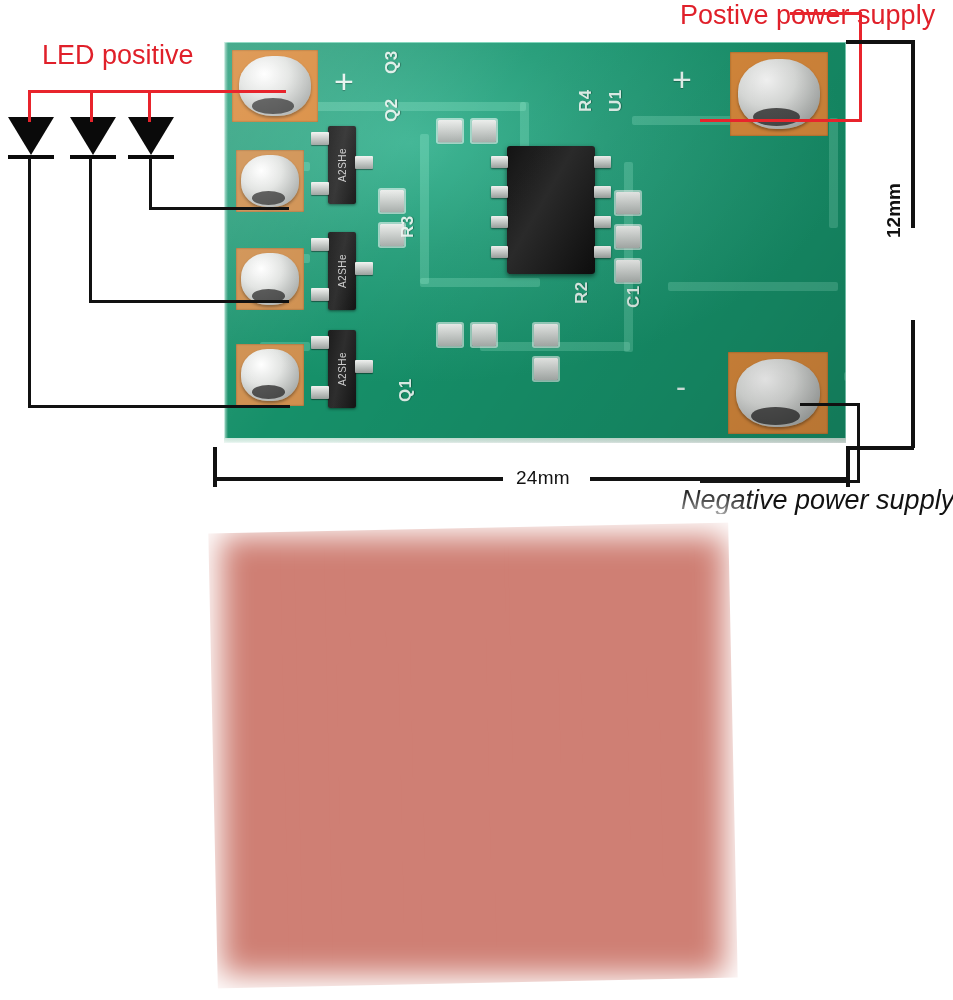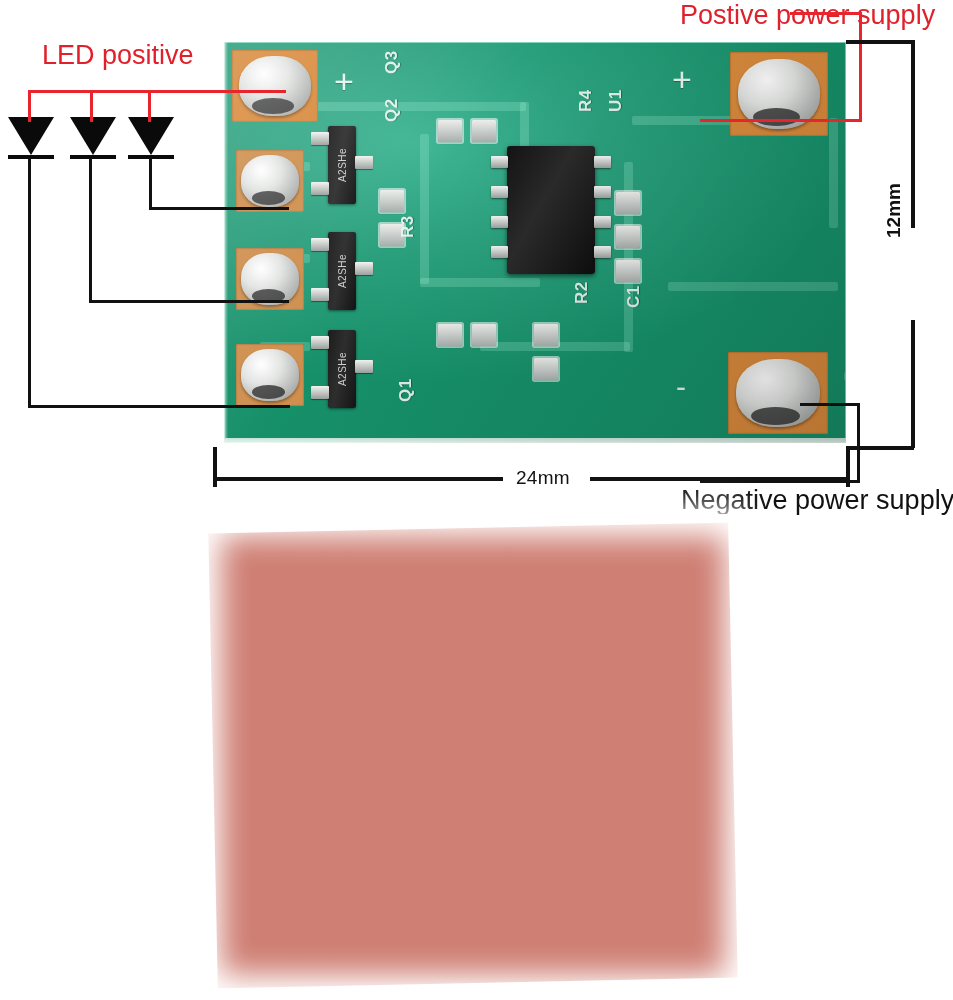--- a/index.html
+++ b/index.html
@@ -21,21 +21,21 @@
     white-space: nowrap;
     font-family: "Liberation Sans", sans-serif;
     line-height: 1;
   }
   .lbl-red  { color: #e0202a; }
   .lbl-blk  { color: #111111; }
 
   #label-led-positive        { left: 42px;  top: 42px;  font-size: 27px; }
   #label-positive-supply     { left: 680px; top: 2px;   font-size: 27px; }
   #label-led-negative        { left: 38px;  top: 432px; font-size: 27px; }
-  #label-negative-supply     { left: 681px; top: 487px; font-size: 27px; }
+  #label-negative-supply     { left: 681px; top: 487px; font-size: 27px; font-style: italic; }
   #label-dim-width           { left: 516px; top: 468px; font-size: 19px; font-weight: normal; letter-spacing: .3px;}
   #label-dim-height          {
     left: 884px; top: 238px; font-size: 19px; font-weight: bold;
     transform: rotate(-90deg); transform-origin: left top;
   }
 
   
   .wire { position: absolute; }
   .wire.h { height: 3px; }
   .wire.v { width: 3px; }

